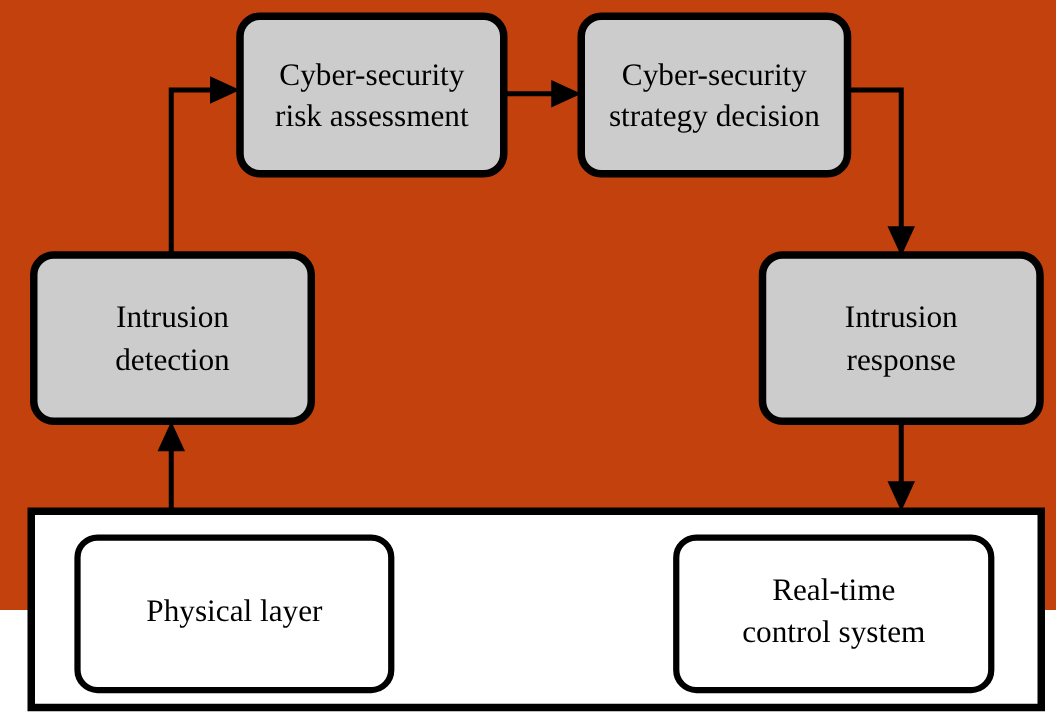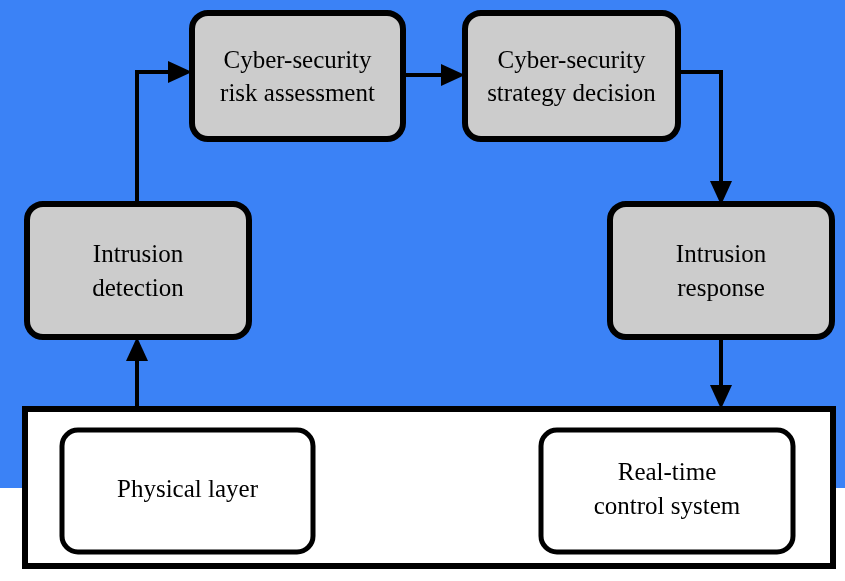--- a/index.html
+++ b/index.html
@@ -10,21 +10,21 @@
   body {
     width: 845px;
     height: 581px;
     overflow: hidden;
     font-family: "Liberation Serif", "DejaVu Serif", serif;
   }
   #diagram-root {
     position: relative;
     width: 845px;
     height: 488px;
-    background: #3b82f6;
+    background: #c2410c;
   }
   svg.diagram {
     display: block;
     width: 845px;
     height: 581px;
   }
   .node-label {
     font-family: "Liberation Serif", "DejaVu Serif", serif;
     font-size: 25px;
     fill: #000000;

